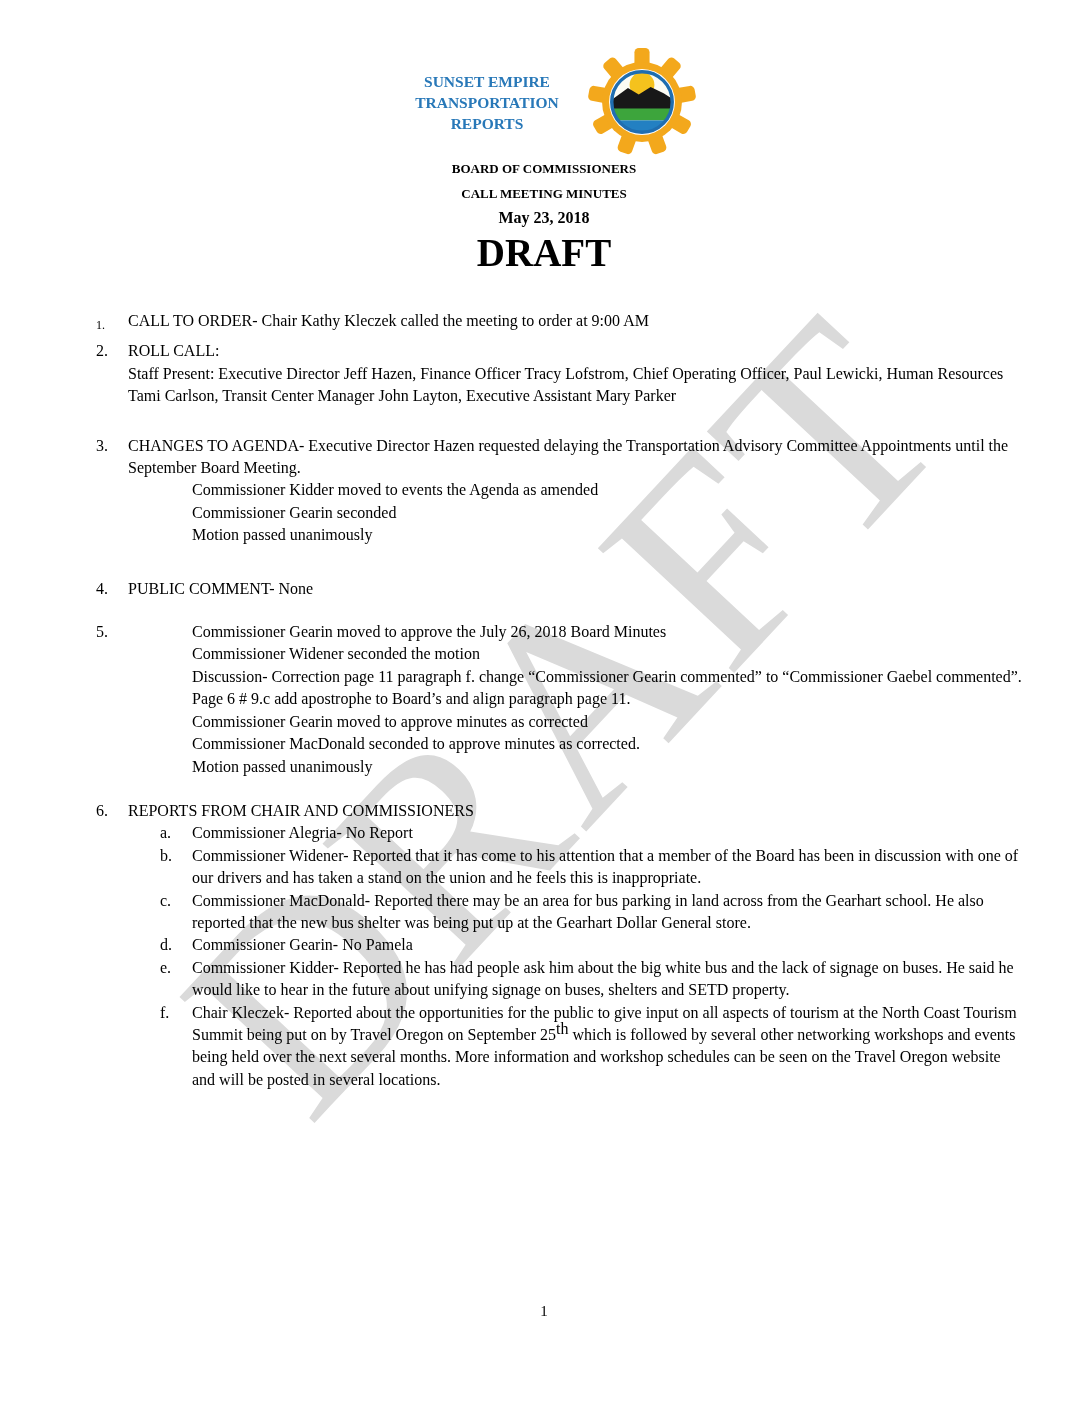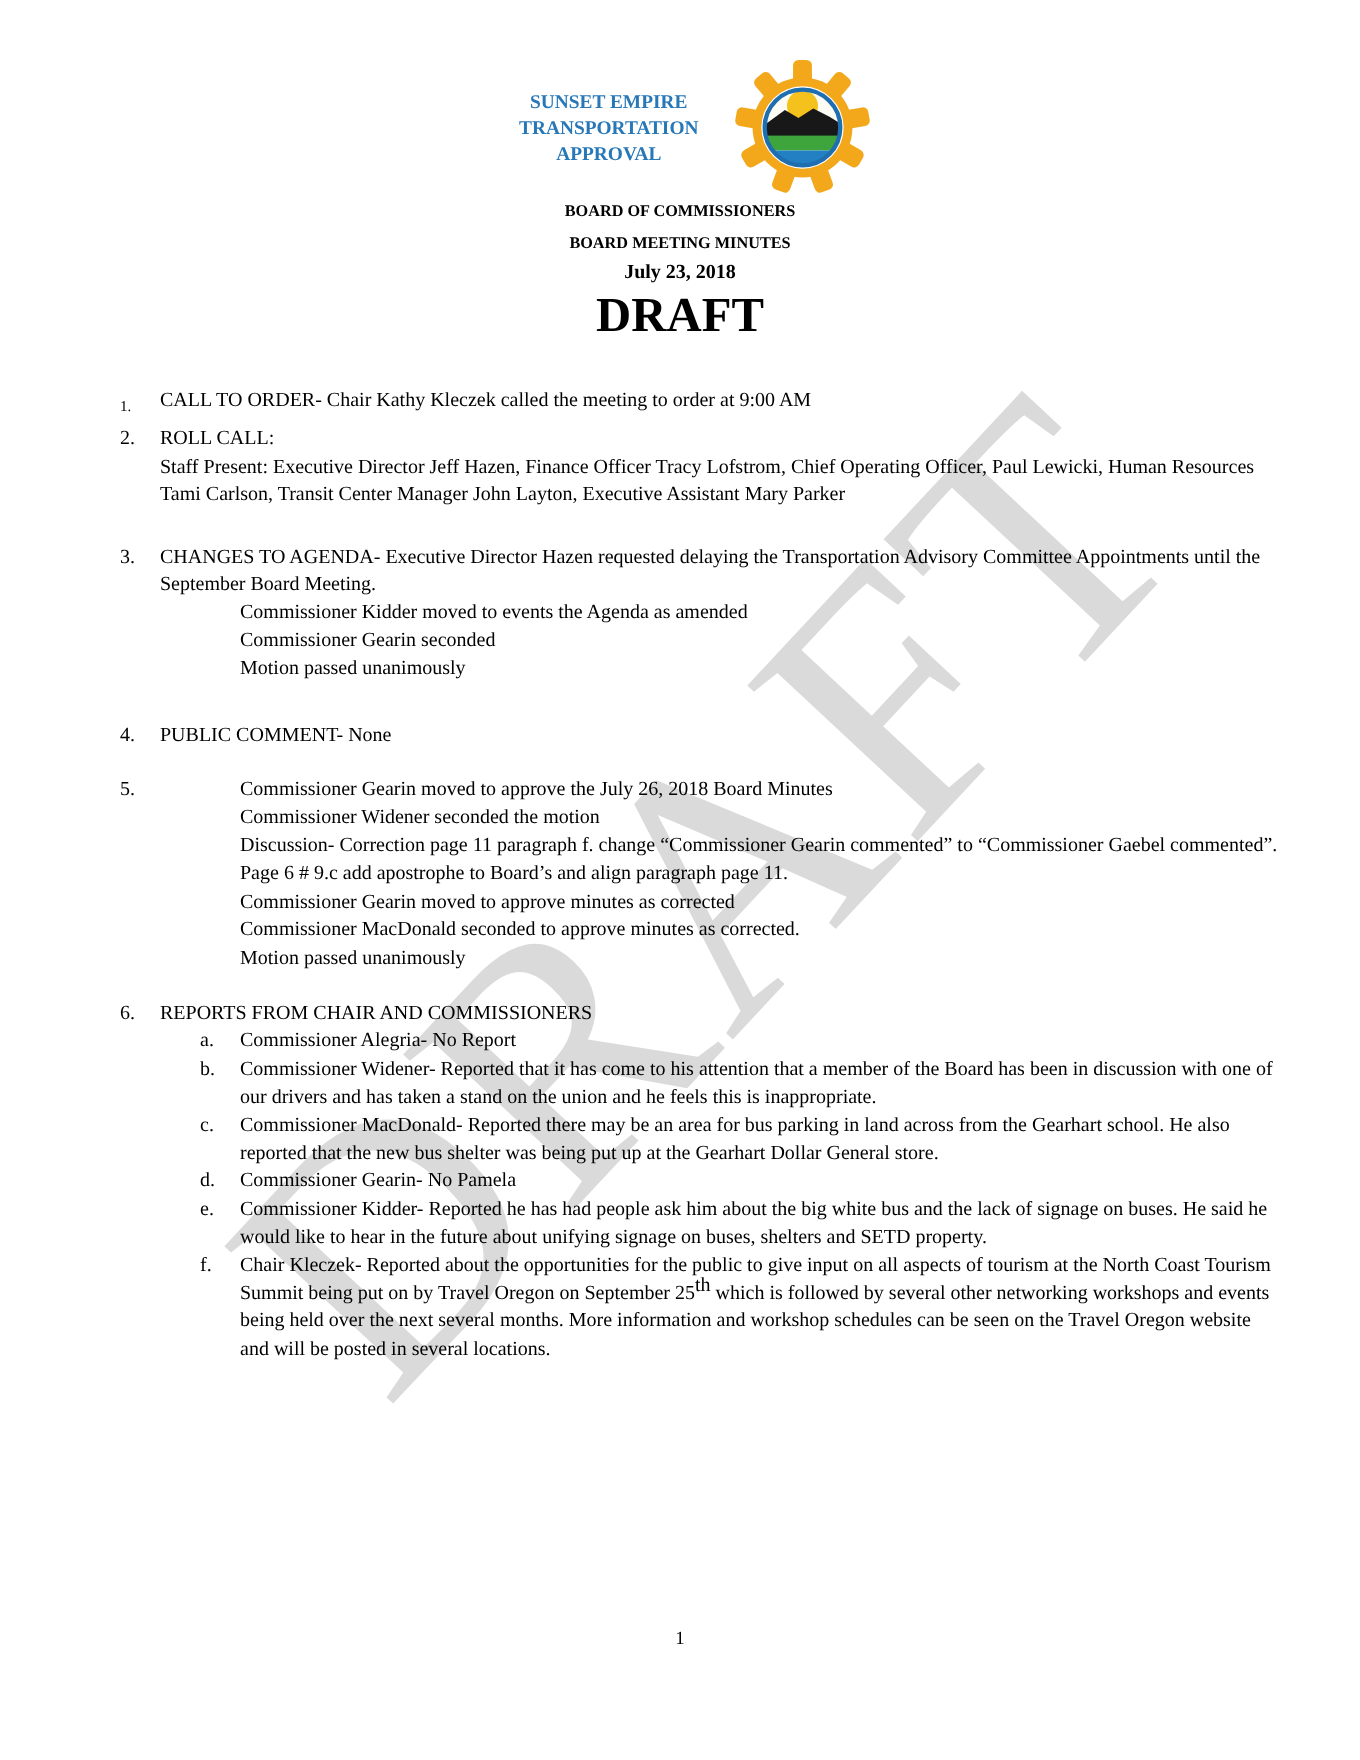--- a/index.html
+++ b/index.html
@@ -65,21 +65,21 @@
 <div class="page">
 
   <div class="watermark">DRAFT</div>
 
   <div class="layer">
     <header>
       <div class="logo-row">
         <div class="org-name">
           <div>SUNSET EMPIRE</div>
           <div>TRANSPORTATION</div>
-          <div>APPROVAL</div>
+          <div>REPORTS</div>
         </div>
         <div class="gear-wrap">
           <svg viewBox="0 0 100 100" width="108" height="108" aria-hidden="true">
             <g fill="#f3a81c">
               <rect x="43" y="0" width="14" height="18" rx="4"></rect>
               <rect x="43" y="0" width="14" height="18" rx="4" transform="rotate(40 50 50)"></rect>
               <rect x="43" y="0" width="14" height="18" rx="4" transform="rotate(80 50 50)"></rect>
               <rect x="43" y="0" width="14" height="18" rx="4" transform="rotate(120 50 50)"></rect>
               <rect x="43" y="0" width="14" height="18" rx="4" transform="rotate(160 50 50)"></rect>
               <rect x="43" y="0" width="14" height="18" rx="4" transform="rotate(200 50 50)"></rect>
@@ -99,22 +99,22 @@
               <circle cx="50" cy="34" r="11.5" fill="#f5c21d"></circle>
               <path d="M22 58 L22 48 L37 37 L47 43 L58 36 L70 42 L78 47 L78 58 Z" fill="#181818"></path>
               <rect x="20" y="56" width="60" height="11" fill="#3da53c"></rect>
               <rect x="20" y="67" width="60" height="13" fill="#2380c2"></rect>
             </g>
             <circle cx="50" cy="50" r="28" fill="none" stroke="#1f6eb0" stroke-width="3.2"></circle>
           </svg>
         </div>
       </div>
       <div class="doc-title">BOARD OF COMMISSIONERS</div>
-      <div class="doc-title">BOARD MEETING MINUTES</div>
-      <div class="doc-date">July 23, 2018</div>
+      <div class="doc-title">CALL MEETING MINUTES</div>
+      <div class="doc-date">May 23, 2018</div>
       <div class="draft-heading">DRAFT</div>
     </header>
 
     <main class="content">
 
       <div class="section" id="sec1">
         <div class="sec-num small">1.</div>
         <div class="sec-body">CALL TO ORDER- Chair Kathy Kleczek called the meeting to order at 9:00 AM</div>
       </div>
 

